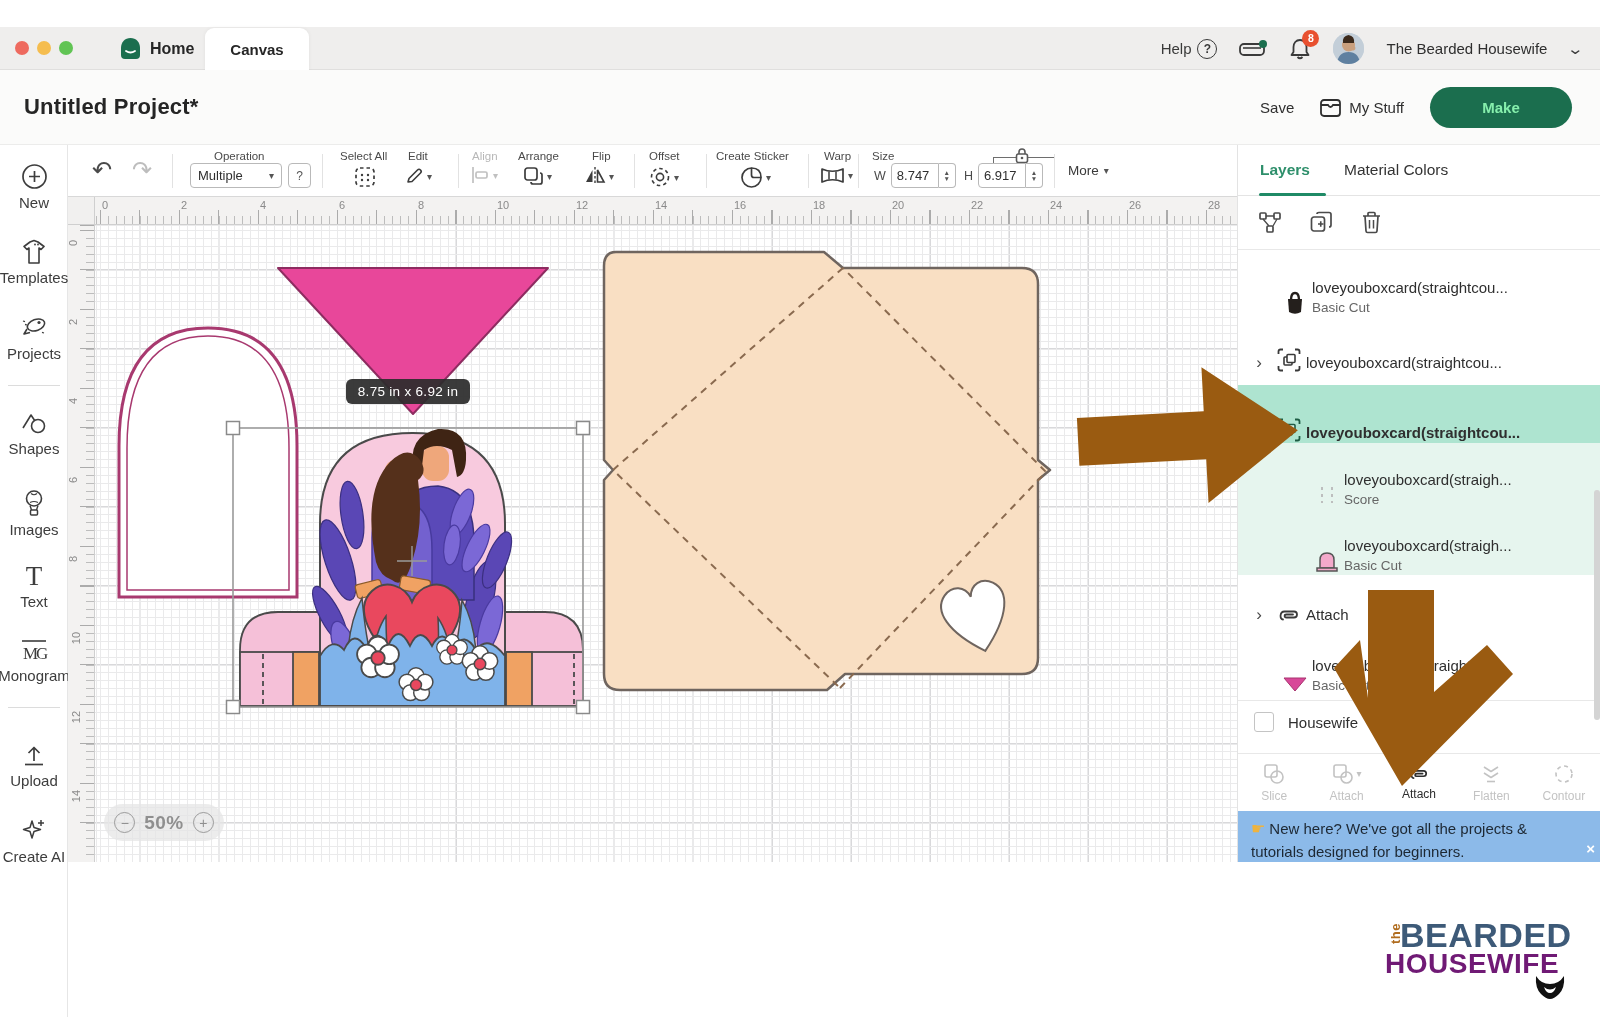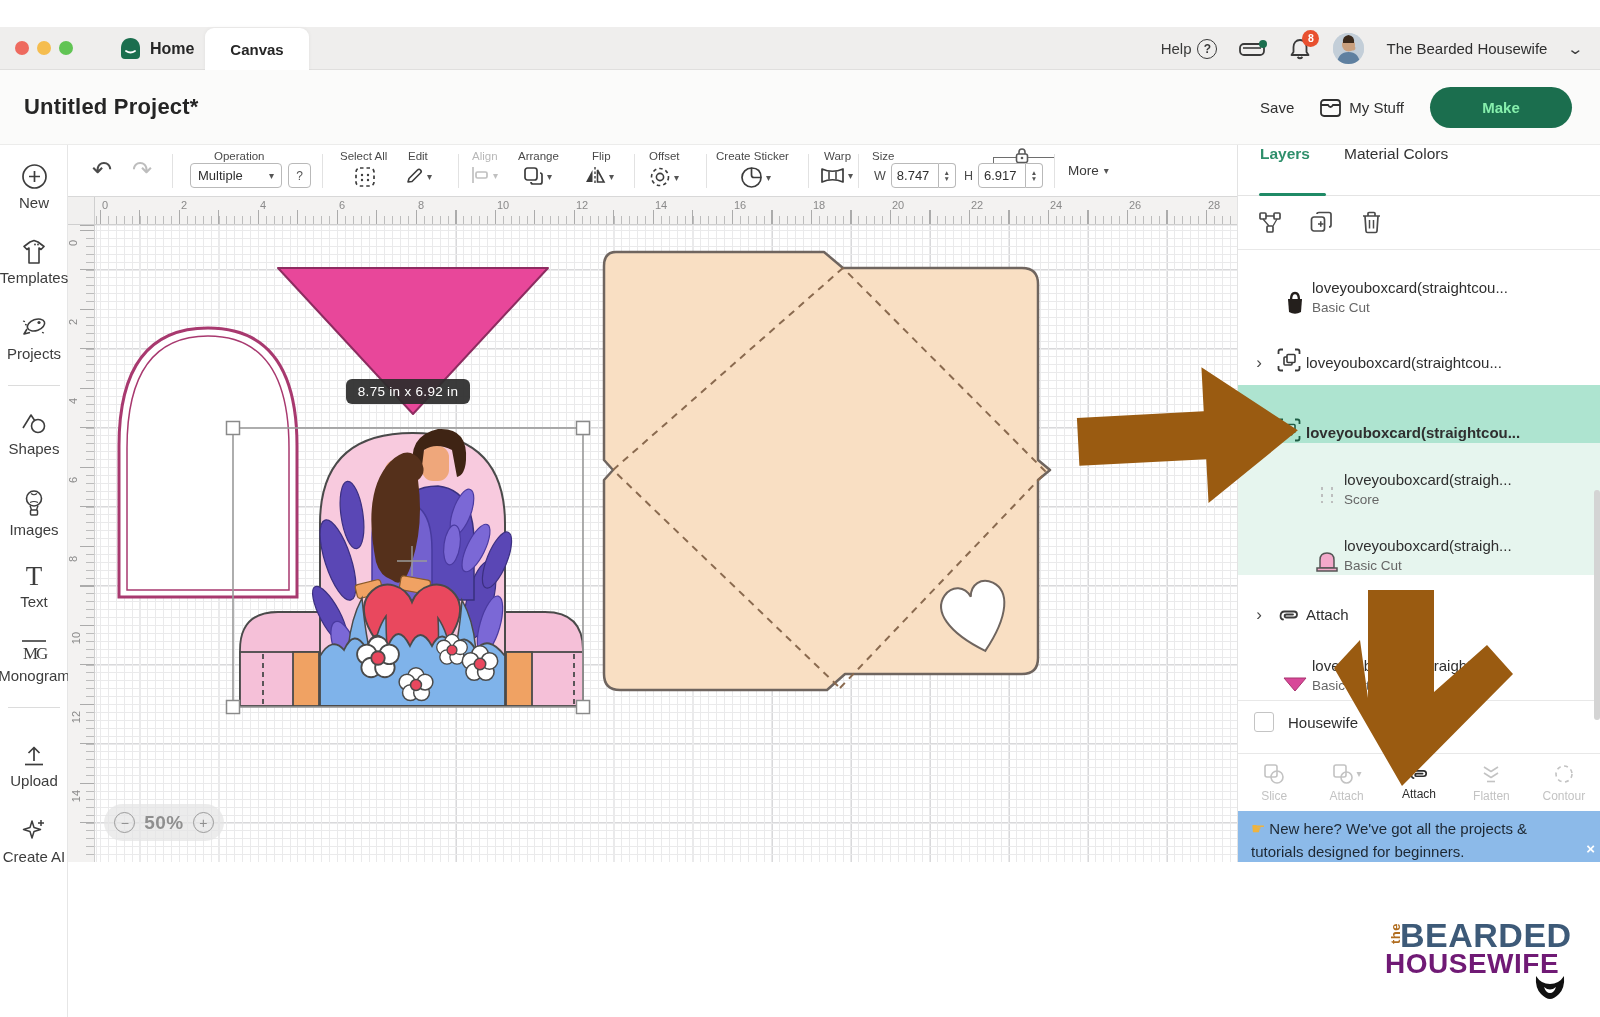--- a/index.html
+++ b/index.html
@@ -75,21 +75,21 @@
       repeating-linear-gradient(to bottom,#d9d9db 0 1px,transparent 1px 39.5px);
     background-position:5px 5px; }
   .art { position:absolute; left:95px; top:225px; }
   .size-tip { position:absolute; left:346px; top:379px; width:124px; height:25px; background:rgba(44,44,44,.93); border-radius:6px; color:#fff; font-size:13.5px; display:flex; align-items:center; justify-content:center; letter-spacing:.3px; }
   .zoom-pill { position:absolute; left:104px; top:804px; width:120px; height:37px; background:rgba(228,228,228,.72); border-radius:19px; display:flex; align-items:center; justify-content:center; gap:9px; color:#8f8f8f; }
   .zbtn { width:21px; height:21px; border:1.6px solid #9b9b9b; border-radius:50%; display:flex; align-items:center; justify-content:center; font-size:14px; line-height:1; cursor:pointer; }
   .zval { font-size:19px; font-weight:bold; letter-spacing:.5px; }
 
   
   .panel { position:absolute; left:1237px; top:145px; width:363px; height:717px; background:#fff; border-left:1px solid #e3e3e3; }
-  .p-tabs { position:absolute; left:0; top:0; width:100%; height:51px; border-bottom:1px solid #e4e4e4; display:flex; gap:34px; padding-left:22px; }
+  .p-tabs { position:absolute; left:0; top:0; width:100%; height:51px; border-bottom:1px solid #e4e4e4; display:flex; align-items:center; gap:34px; padding-left:22px; }
   .p-tab { font-size:15.5px; color:#333; cursor:pointer; }
   .p-tab.active { color:#2e8f6b; font-weight:bold; }
   .p-underline { position:absolute; left:21px; top:48px; width:67px; height:3px; background:#1f8a66; border-radius:2px; }
   .p-icons { position:absolute; left:0; top:51px; width:100%; height:54px; border-bottom:1px solid #e8e8e8; display:flex; align-items:center; gap:26px; padding-left:20px; color:#4a4a4a; }
   .p-icons .pi { cursor:pointer; display:flex; }
   .lrow { position:absolute; left:0; width:100%; display:flex; align-items:flex-end; cursor:pointer; }
   .lrow .chev { width:26px; text-align:center; font-size:17px; color:#4a4a4a; flex:0 0 26px; }
   .lrow .licon { width:34px; display:flex; justify-content:center; flex:0 0 34px; }
   .ltext .nm { font-size:15px; color:#2f2f2f; line-height:20px; white-space:nowrap; }
   .ltext .sub { font-size:13.5px; color:#666; line-height:19px; }

